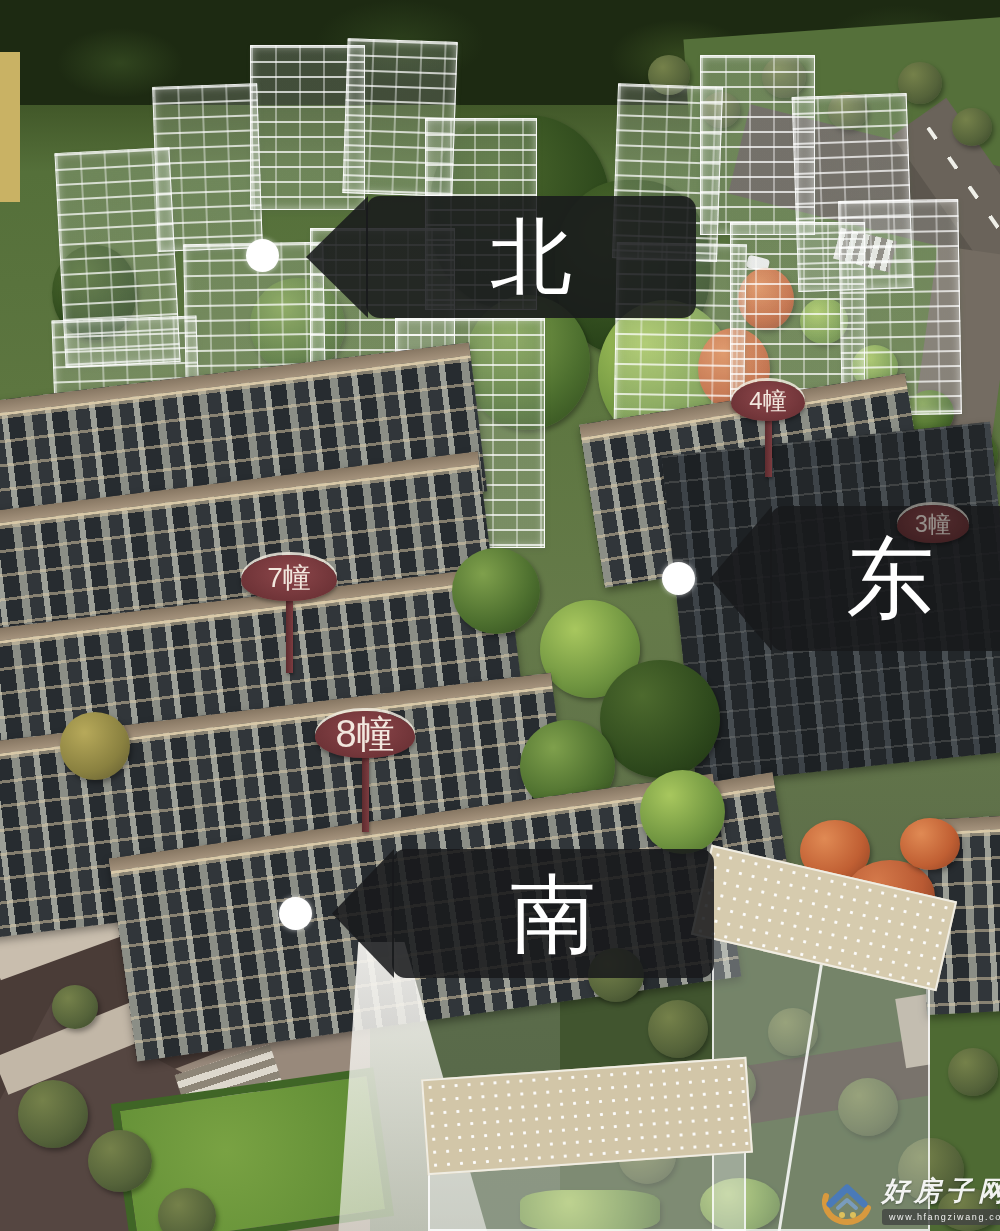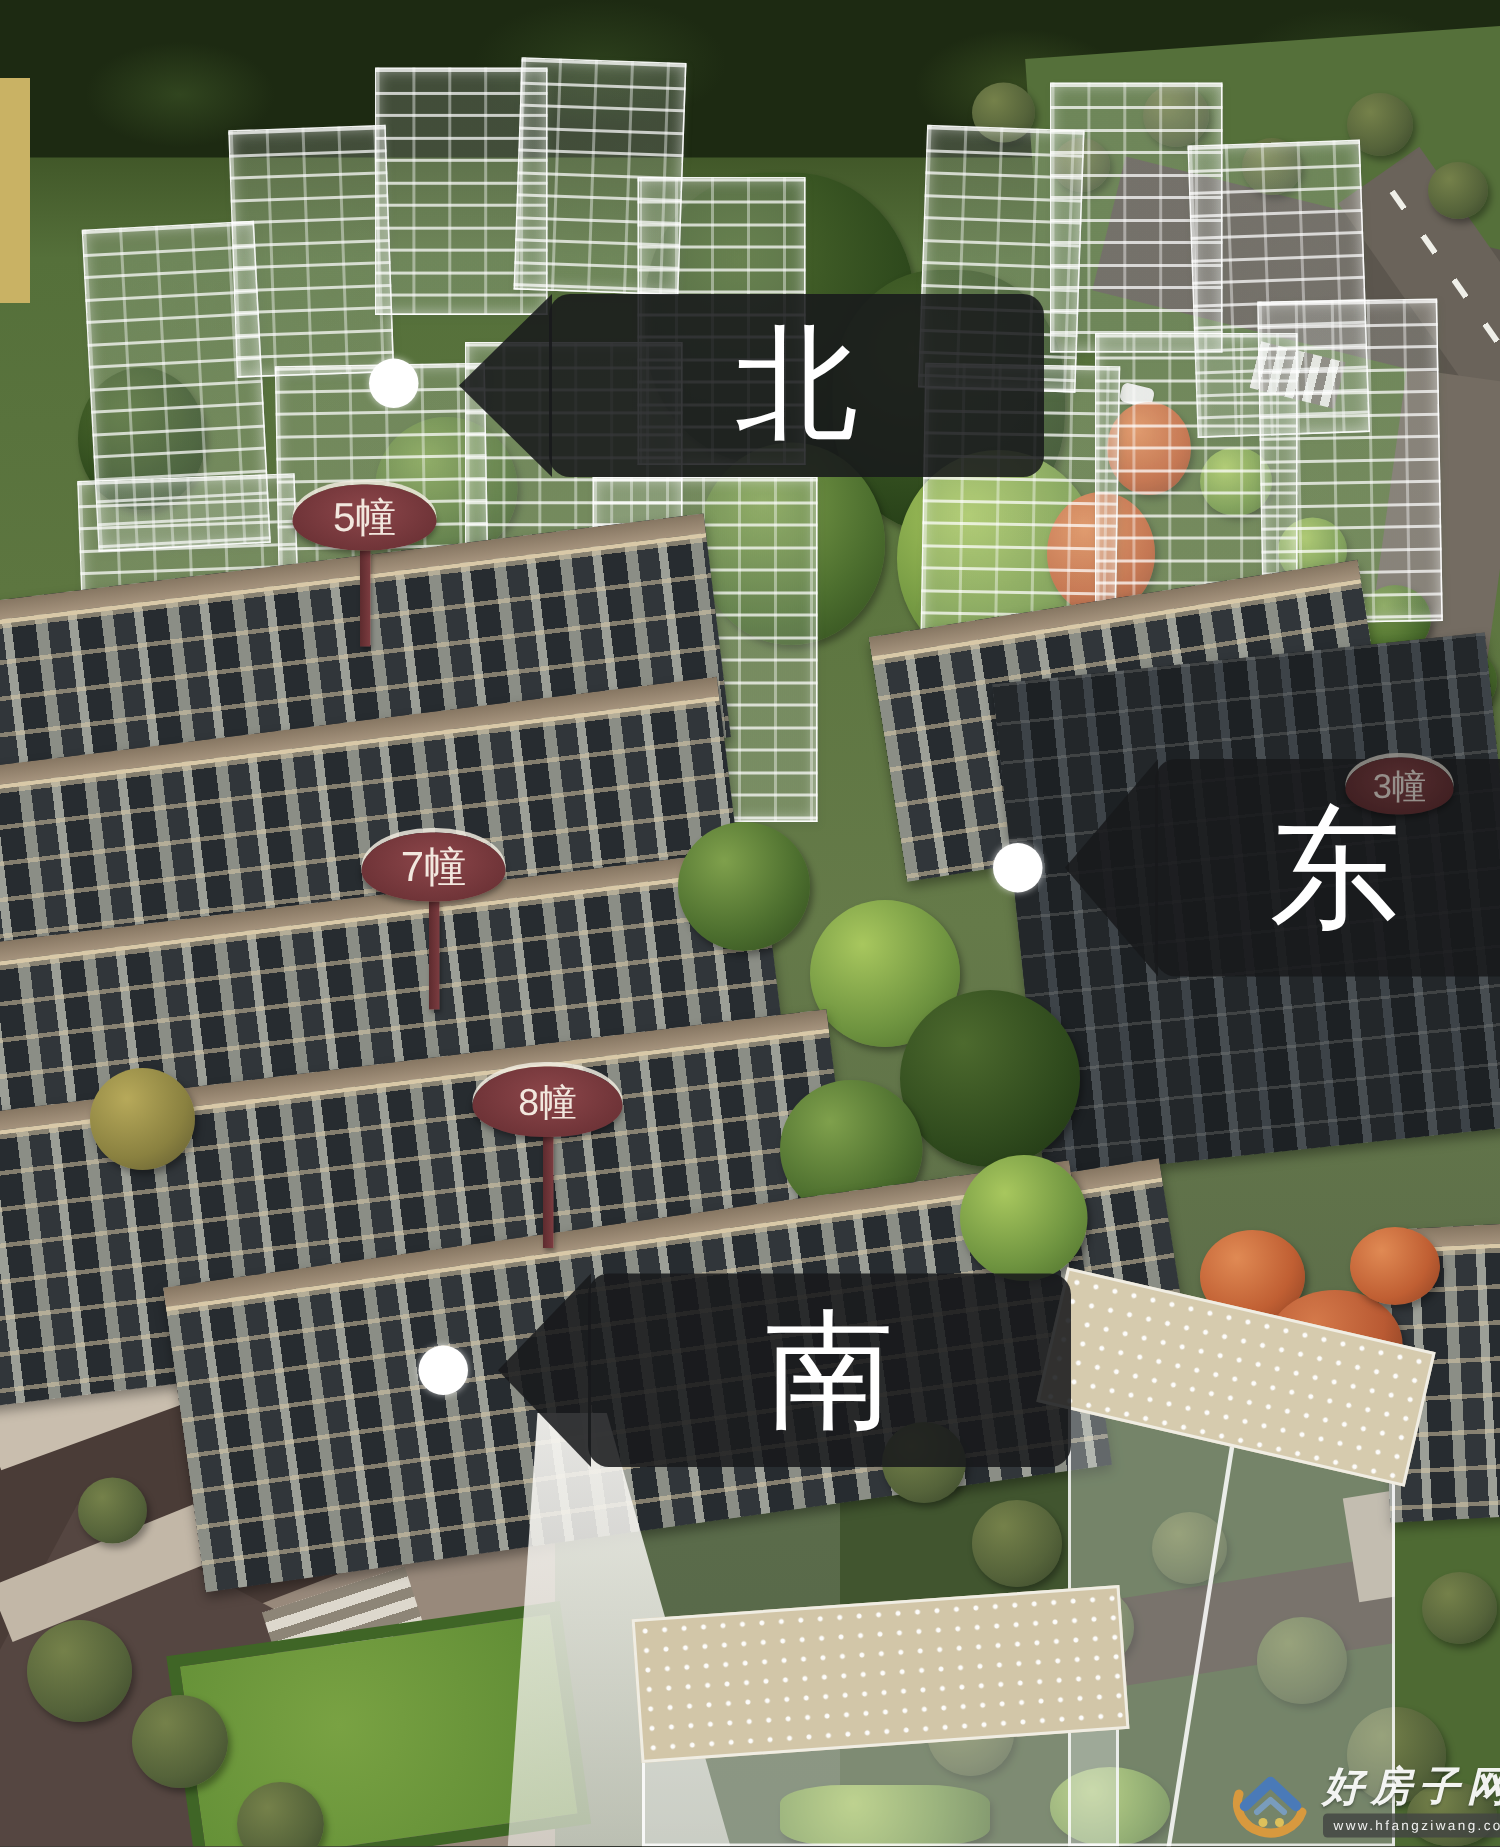--- a/index.html
+++ b/index.html
@@ -189,31 +189,31 @@
       background:linear-gradient(180deg,rgba(248,247,243,.92),rgba(236,234,228,.68));"></div>
     <div class="abs" style="left:428px;top:1088px;width:318px;height:143px;z-index:10;
       background:rgba(225,230,226,.38);border:2px solid rgba(255,255,255,.85);"></div>
     <div class="abs sparkle" style="left:424px;top:1068px;width:326px;height:96px;transform:rotate(-4deg);z-index:11;"></div>
     <div class="abs" style="left:712px;top:935px;width:218px;height:296px;z-index:10;
       background:rgba(228,233,229,.32);border:2px solid rgba(255,255,255,.8);"></div>
     <div class="abs" style="left:800px;top:945px;width:3px;height:290px;background:rgba(255,255,255,.85);transform:rotate(9deg);z-index:11;"></div>
     <div class="abs sparkle" style="left:698px;top:872px;width:252px;height:92px;transform:rotate(13deg);z-index:11;background-color:#d6cbae;"></div>
   </div>
 
-  <div class="b-sign" style="left:195px;top:323px;">
-    <div class="sign-head" style="width:96px;height:44px;font-size:27px;">5幢</div>
-    <div class="sign-stem" style="height:64px;"></div>
-  </div>
   <div class="b-sign" style="left:241px;top:555px;">
     <div class="sign-head" style="width:96px;height:46px;font-size:28px;">7幢</div>
     <div class="sign-stem" style="height:72px;"></div>
   </div>
   <div class="b-sign" style="left:315px;top:711px;">
-    <div class="sign-head" style="width:100px;height:47px;font-size:25px;">8幢</div>
+    <div class="sign-head" style="width:100px;height:47px;font-size:38px;">8幢</div>
     <div class="sign-stem" style="height:74px;"></div>
+  </div>
+  <div class="b-sign" style="left:731px;top:381px;">
+    <div class="sign-head" style="width:74px;height:40px;font-size:24px;">4幢</div>
+    <div class="sign-stem" style="height:56px;"></div>
   </div>
   <div class="b-sign" style="left:897px;top:505px;z-index:21;filter:brightness(.62) saturate(.9);">
     <div class="sign-head" style="width:72px;height:38px;font-size:23px;">3幢</div>
   </div>
 
   <div class="dot" style="left:246px;top:239px;"></div>
   <div class="dir-banner" style="left:366px;top:196px;width:330px;height:122px;">
     <span style="font-size:82px;">北</span>
   </div>
 

